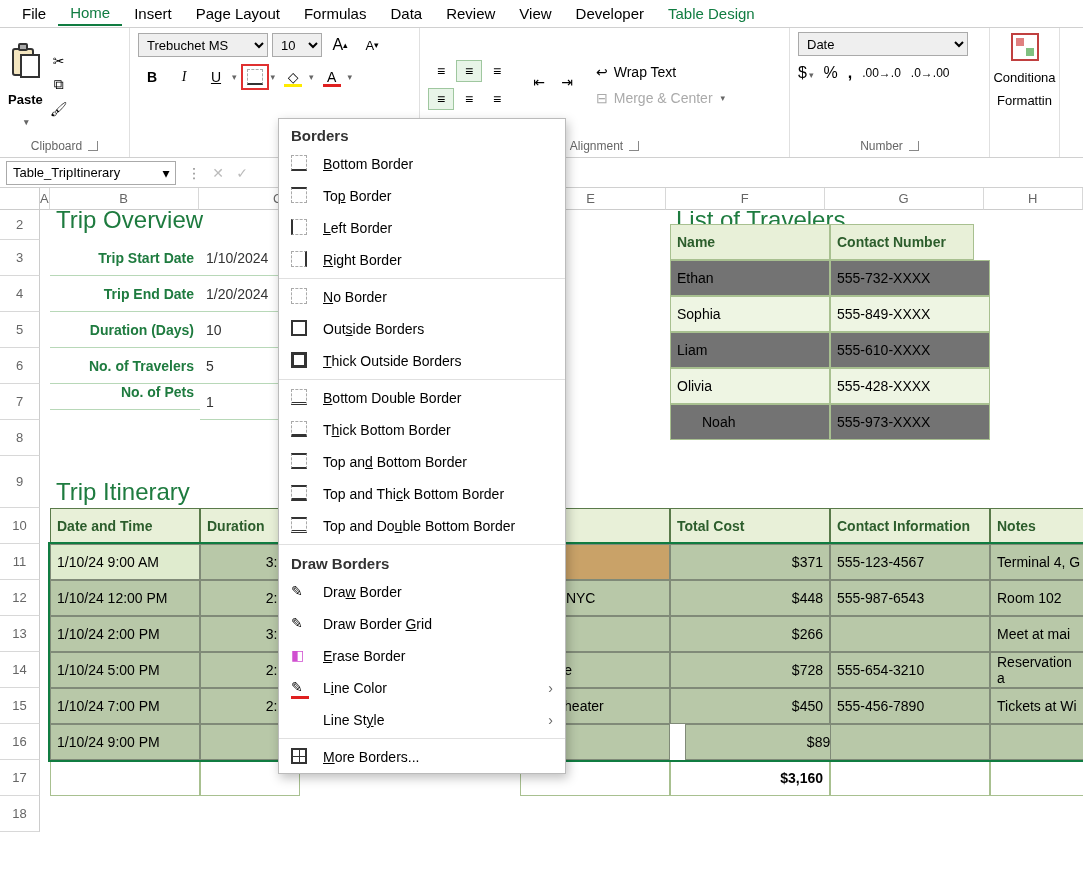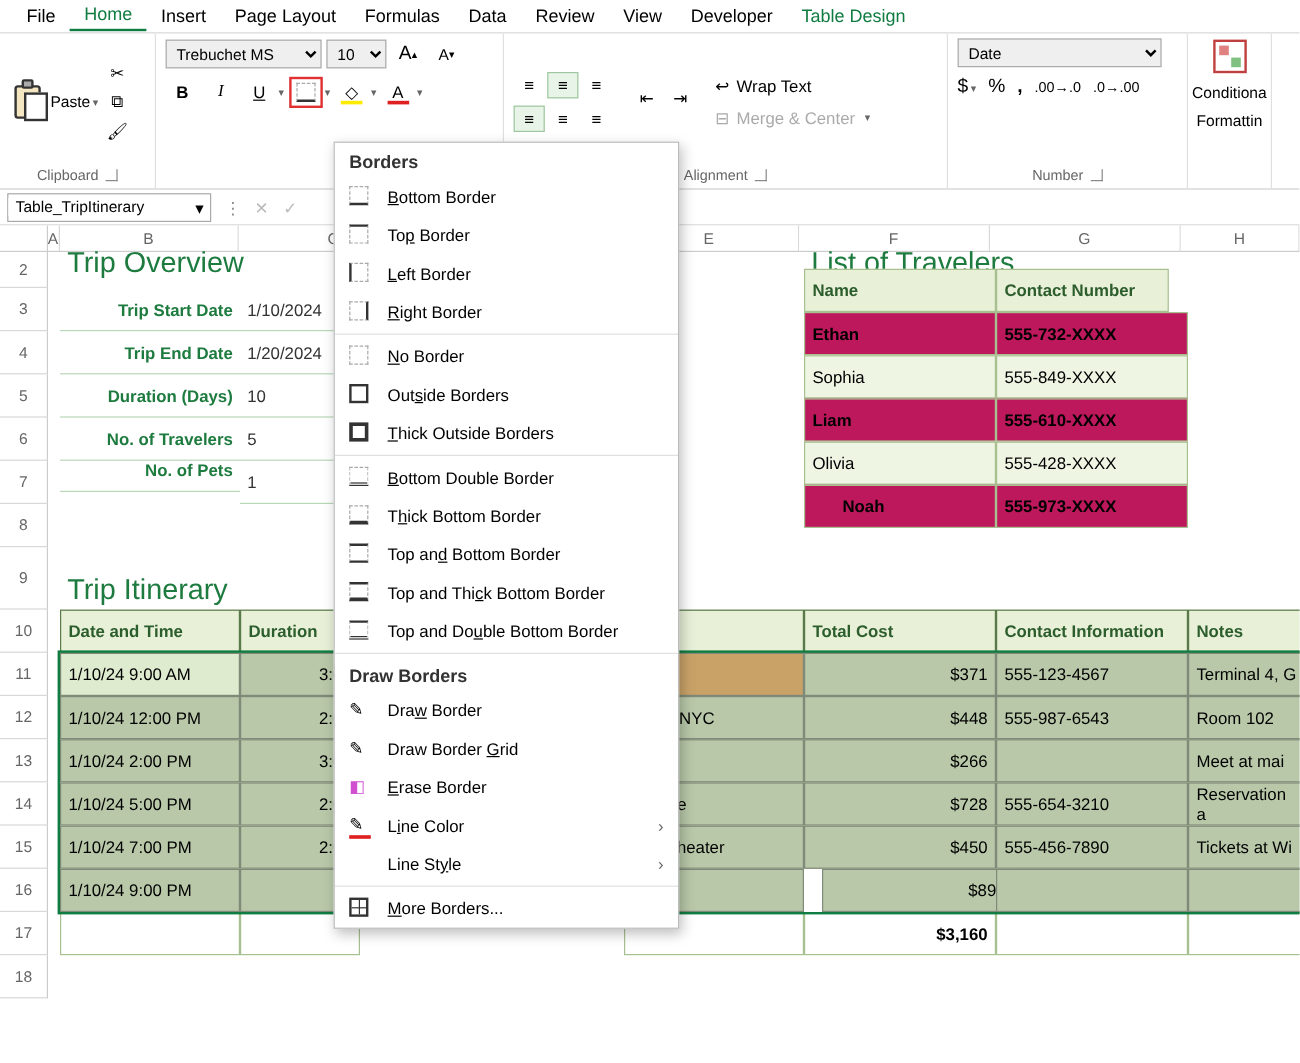--- a/index.html
+++ b/index.html
@@ -12,21 +12,21 @@
   .ribbon-tab.contextual { color: #107c41; }
   
   
   .ribbon { display: flex; border-bottom: 1px solid #d0d0d0; height: 130px; background: #fff; }
   .group { display: flex; flex-direction: column; padding: 4px 8px 2px; border-right: 1px solid #e0e0e0; }
   .group-body { flex: 1; display: flex; align-items: center; gap: 8px; }
   .group-label { text-align: center; font-size: 12px; color: #666; padding: 2px 0; display: flex; justify-content: center; align-items: center; gap: 6px; }
   .dialog-launcher { width: 10px; height: 10px; border: 1px solid #888; border-top: none; border-left: none; position: relative; }
   
   
-  .paste-main { display: flex; align-items: center; gap: 0; font-size: 13px; }
+  .paste-main { display: flex; flex-direction: column; align-items: center; gap: 10px; font-size: 13px; font-weight: bold; }
   .paste-icon { width: 34px; height: 40px; position: relative; }
   .paste-board { position: absolute; left: 4px; top: 6px; width: 22px; height: 28px; border: 2px solid #333; border-radius: 3px; background: #f4e6c0; }
   .paste-clip { position: absolute; left: 10px; top: 1px; width: 10px; height: 8px; border: 2px solid #333; border-radius: 2px; background: #aaa; }
   .paste-sheet { position: absolute; left: 12px; top: 12px; width: 20px; height: 24px; border: 2px solid #333; background: #fff; }
   .clip-right { display: flex; flex-direction: column; gap: 8px; }
   .small-icon { width: 16px; height: 16px; display: inline-flex; align-items: center; justify-content: center; }
   
   
   .font-row { display: flex; gap: 4px; align-items: center; }
   .font-select { width: 130px; height: 24px; border: 1px solid #aaa; font-size: 13px; padding: 0 4px; }
@@ -63,21 +63,21 @@
   .rowhead { height: 36px; border-right: 1px solid #ccc; border-bottom: 1px solid #d8d8d8; text-align: center; font-size: 13px; color: #666; display: flex; align-items: center; justify-content: center; }
   .cells { position: relative; flex: 1; }
   
   
   .cell { position: absolute; display: flex; align-items: center; padding: 0 6px; font-size: 14px; }
   .label-green { color: #1e7b3f; font-weight: 600; text-align: right; justify-content: flex-end; }
   .val { color: #333; }
   .heading { color: #1e7b3f; font-size: 24px; font-family: "Trebuchet MS", sans-serif; }
   
   .tbl-header { background: #e8f0d8; border: 1px solid #a8c090; color: #2c5d2c; font-weight: 600; }
-  .tbl-cell-a { background: #be185d; border: 1px solid #a8c090; font-weight: bold; }
+  .tbl-cell-a { background: #737373; border: 1px solid #a8c090; }
   .tbl-cell-b { background: #eef5e3; border: 1px solid #a8c090; }
   
   .it-header { background: #e8f0d8; border: 1px solid #5a7a4a; color: #2c5d2c; font-weight: 600; }
   .it-sel { background: #b8c8a8; border: 1px solid #808a78; }
   .it-sel-first { background: #c9a268; }
   .it-total { background: #fff; border: 1px solid #a8c090; font-weight: 600; }
 
   
   .borders-menu {
     position: absolute; left: 278px; top: 118px; width: 288px;

